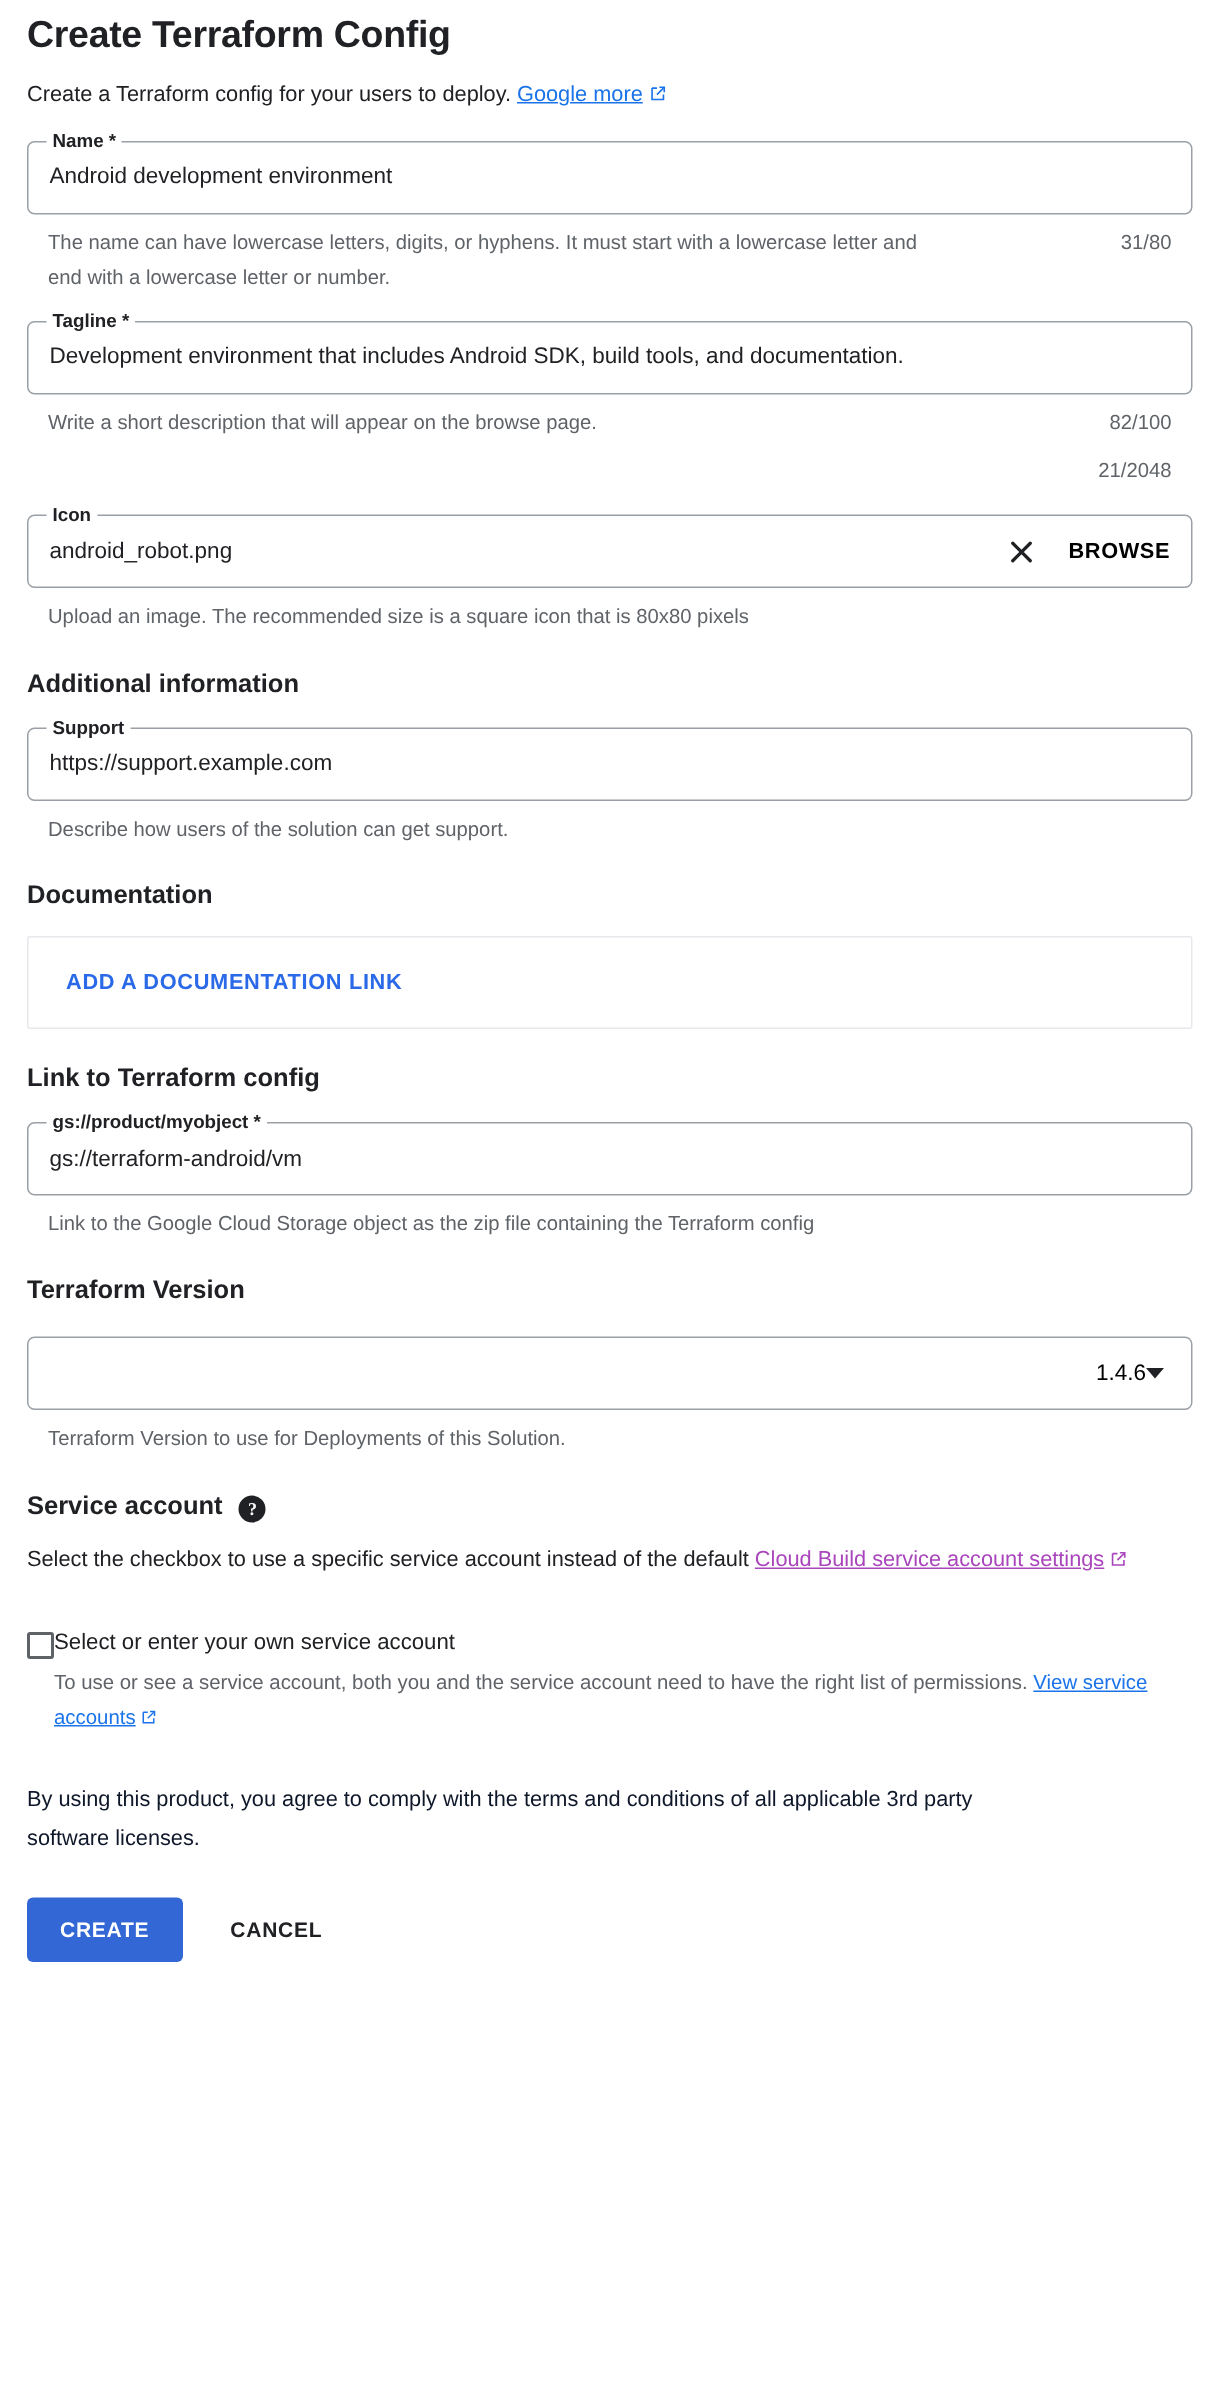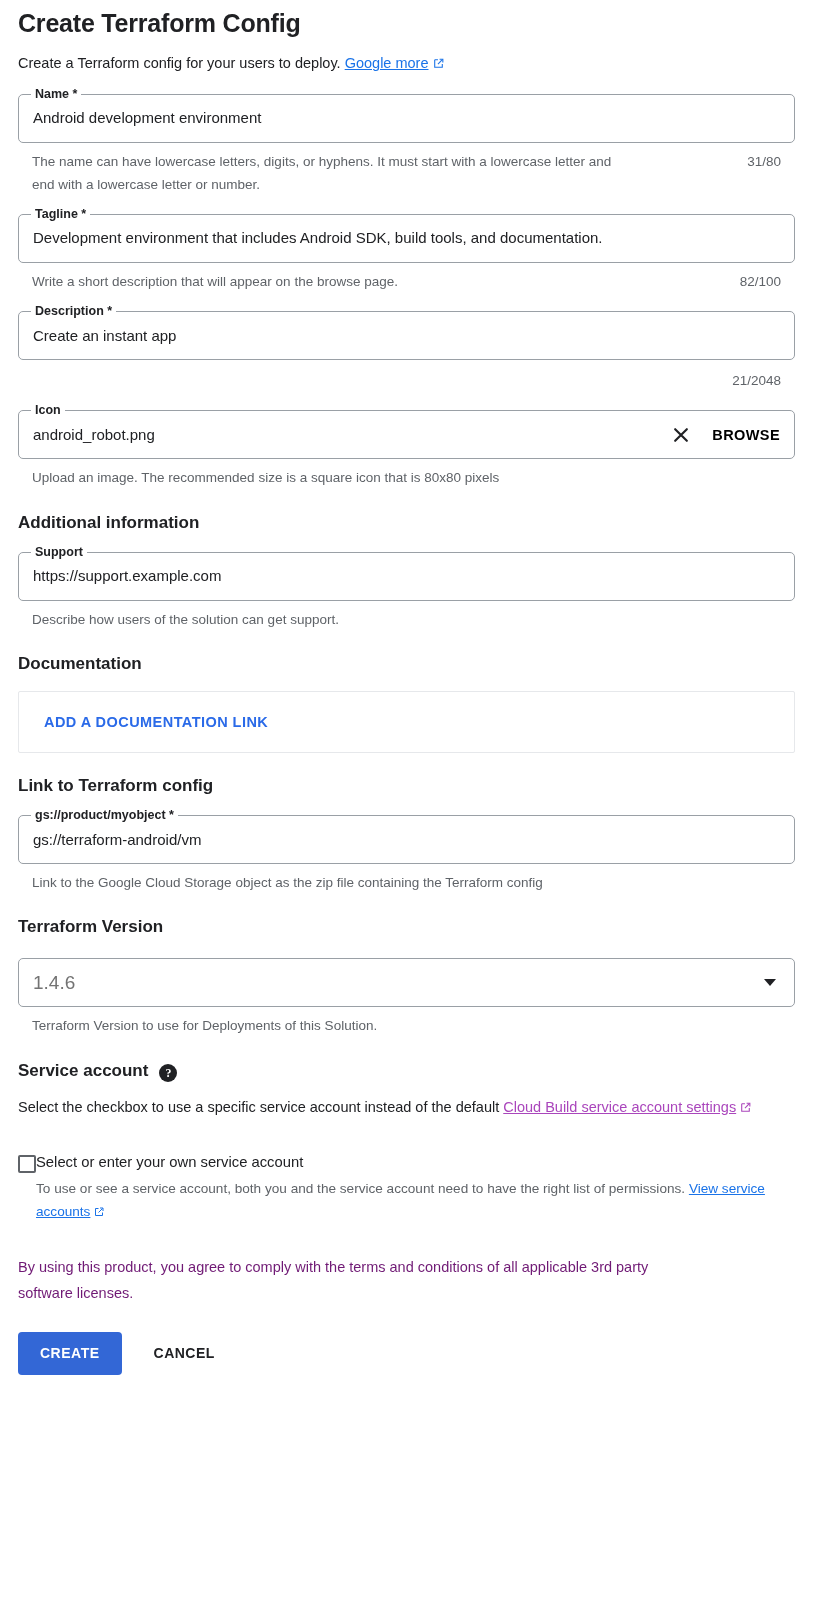--- a/index.html
+++ b/index.html
@@ -165,21 +165,21 @@
     margin-top: 20px;
     border: 1px solid #9aa0a6;
     border-radius: 5px;
     height: 49px;
     display: flex;
     align-items: center;
     padding: 0 14px;
     background: #fff;
     cursor: pointer;
   }
-  .select-value { font-size: 19px; color: #737373; flex: 1; }
+  .select-value { font-size: 15px; color: #000000; flex: 1; text-align: right; }
   .caret {
     width: 0; height: 0;
     border-left: 6px solid transparent;
     border-right: 6px solid transparent;
     border-top: 7px solid #202124;
     margin-right: 4px;
   }
 
   
   .heading-row { display: flex; align-items: flex-end; gap: 11px; }
@@ -227,21 +227,21 @@
   .cb-sub {
     font-size: 13.6px;
     color: #5f6368;
     line-height: 1.72;
     margin-top: 4px;
   }
 
   
   .terms {
     font-size: 14.5px;
-    color: #701a75;
+    color: #0f172a;
     line-height: 1.74;
     margin-top: 30px;
     max-width: 680px;
   }
   .actions {
     display: flex;
     align-items: center;
     gap: 16px;
     margin-top: 26px;
     padding-bottom: 30px;
@@ -304,26 +304,20 @@
     <div class="outline">
       <span class="notch">Tagline *</span>
       <span class="value" placeholder="Tagline">Development environment that includes Android SDK, build tools, and documentation.</span>
     </div>
   </div>
   <div class="helper-row">
     <div class="helper">Write a short description that will appear on the browse page.</div>
     <div class="counter">82/100</div>
   </div>
 
-  <div class="field">
-    <div class="outline">
-      <span class="notch">Description *</span>
-      <span class="value" placeholder="Description">Create an instant app</span>
-    </div>
-  </div>
   <div class="counter-right-only">
     <div class="counter">21/2048</div>
   </div>
 
   <div class="field">
     <div class="outline">
       <span class="notch">Icon</span>
       <span class="value" placeholder="Icon">android_robot.png</span>
       <span class="trailing">
         <span class="x-btn" title="Clear">

